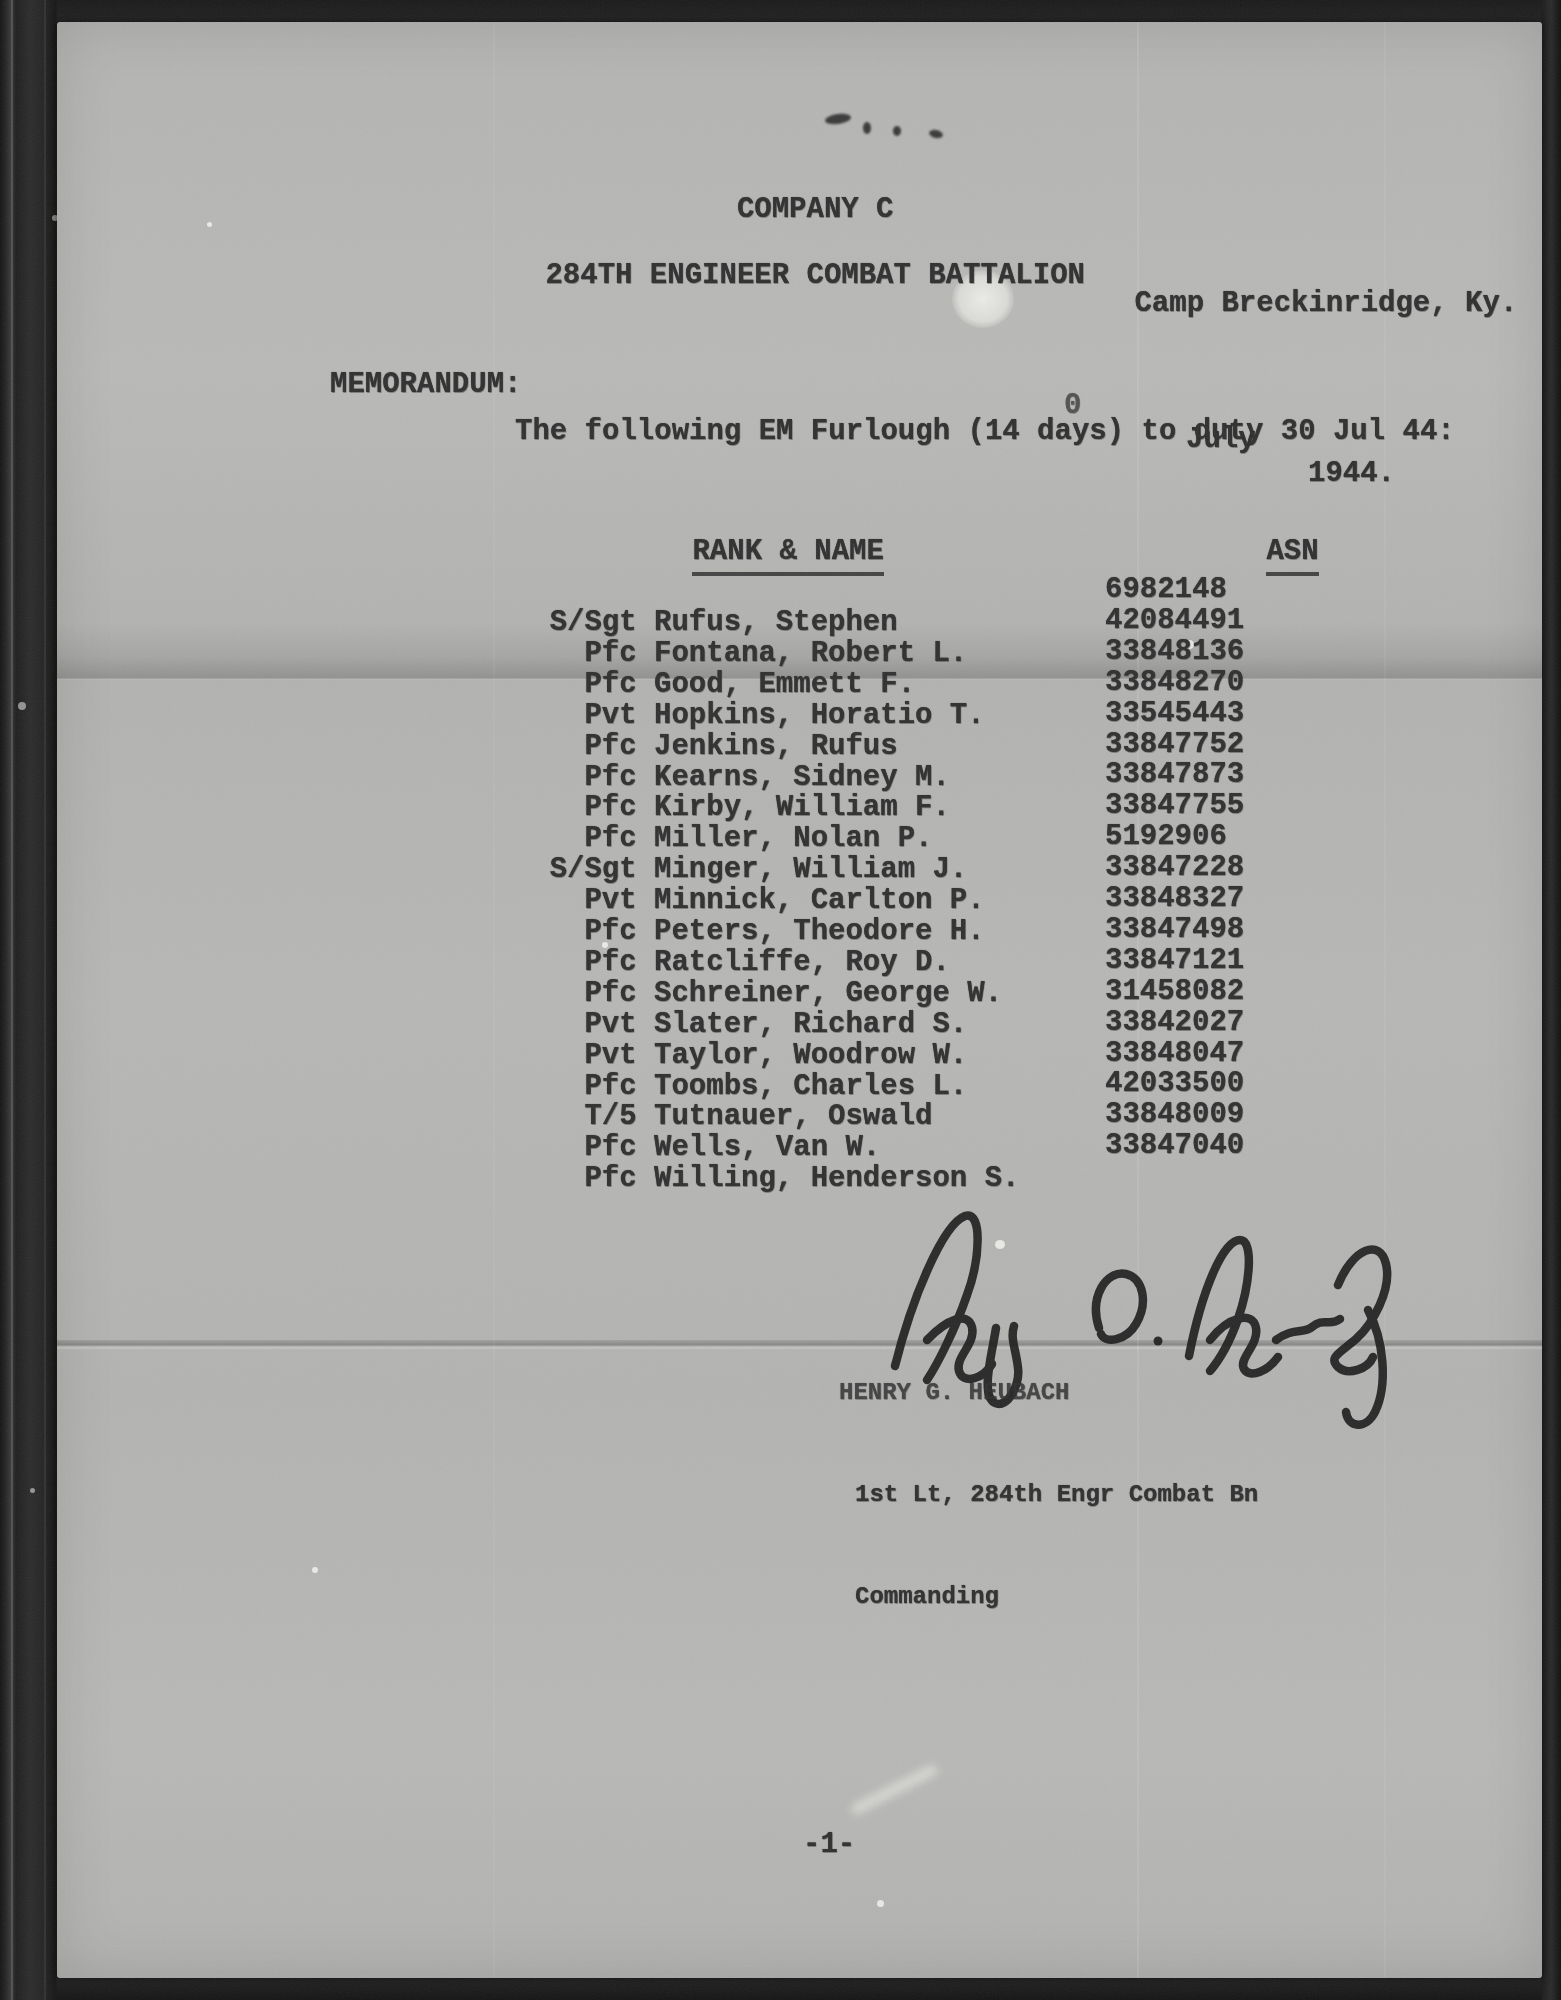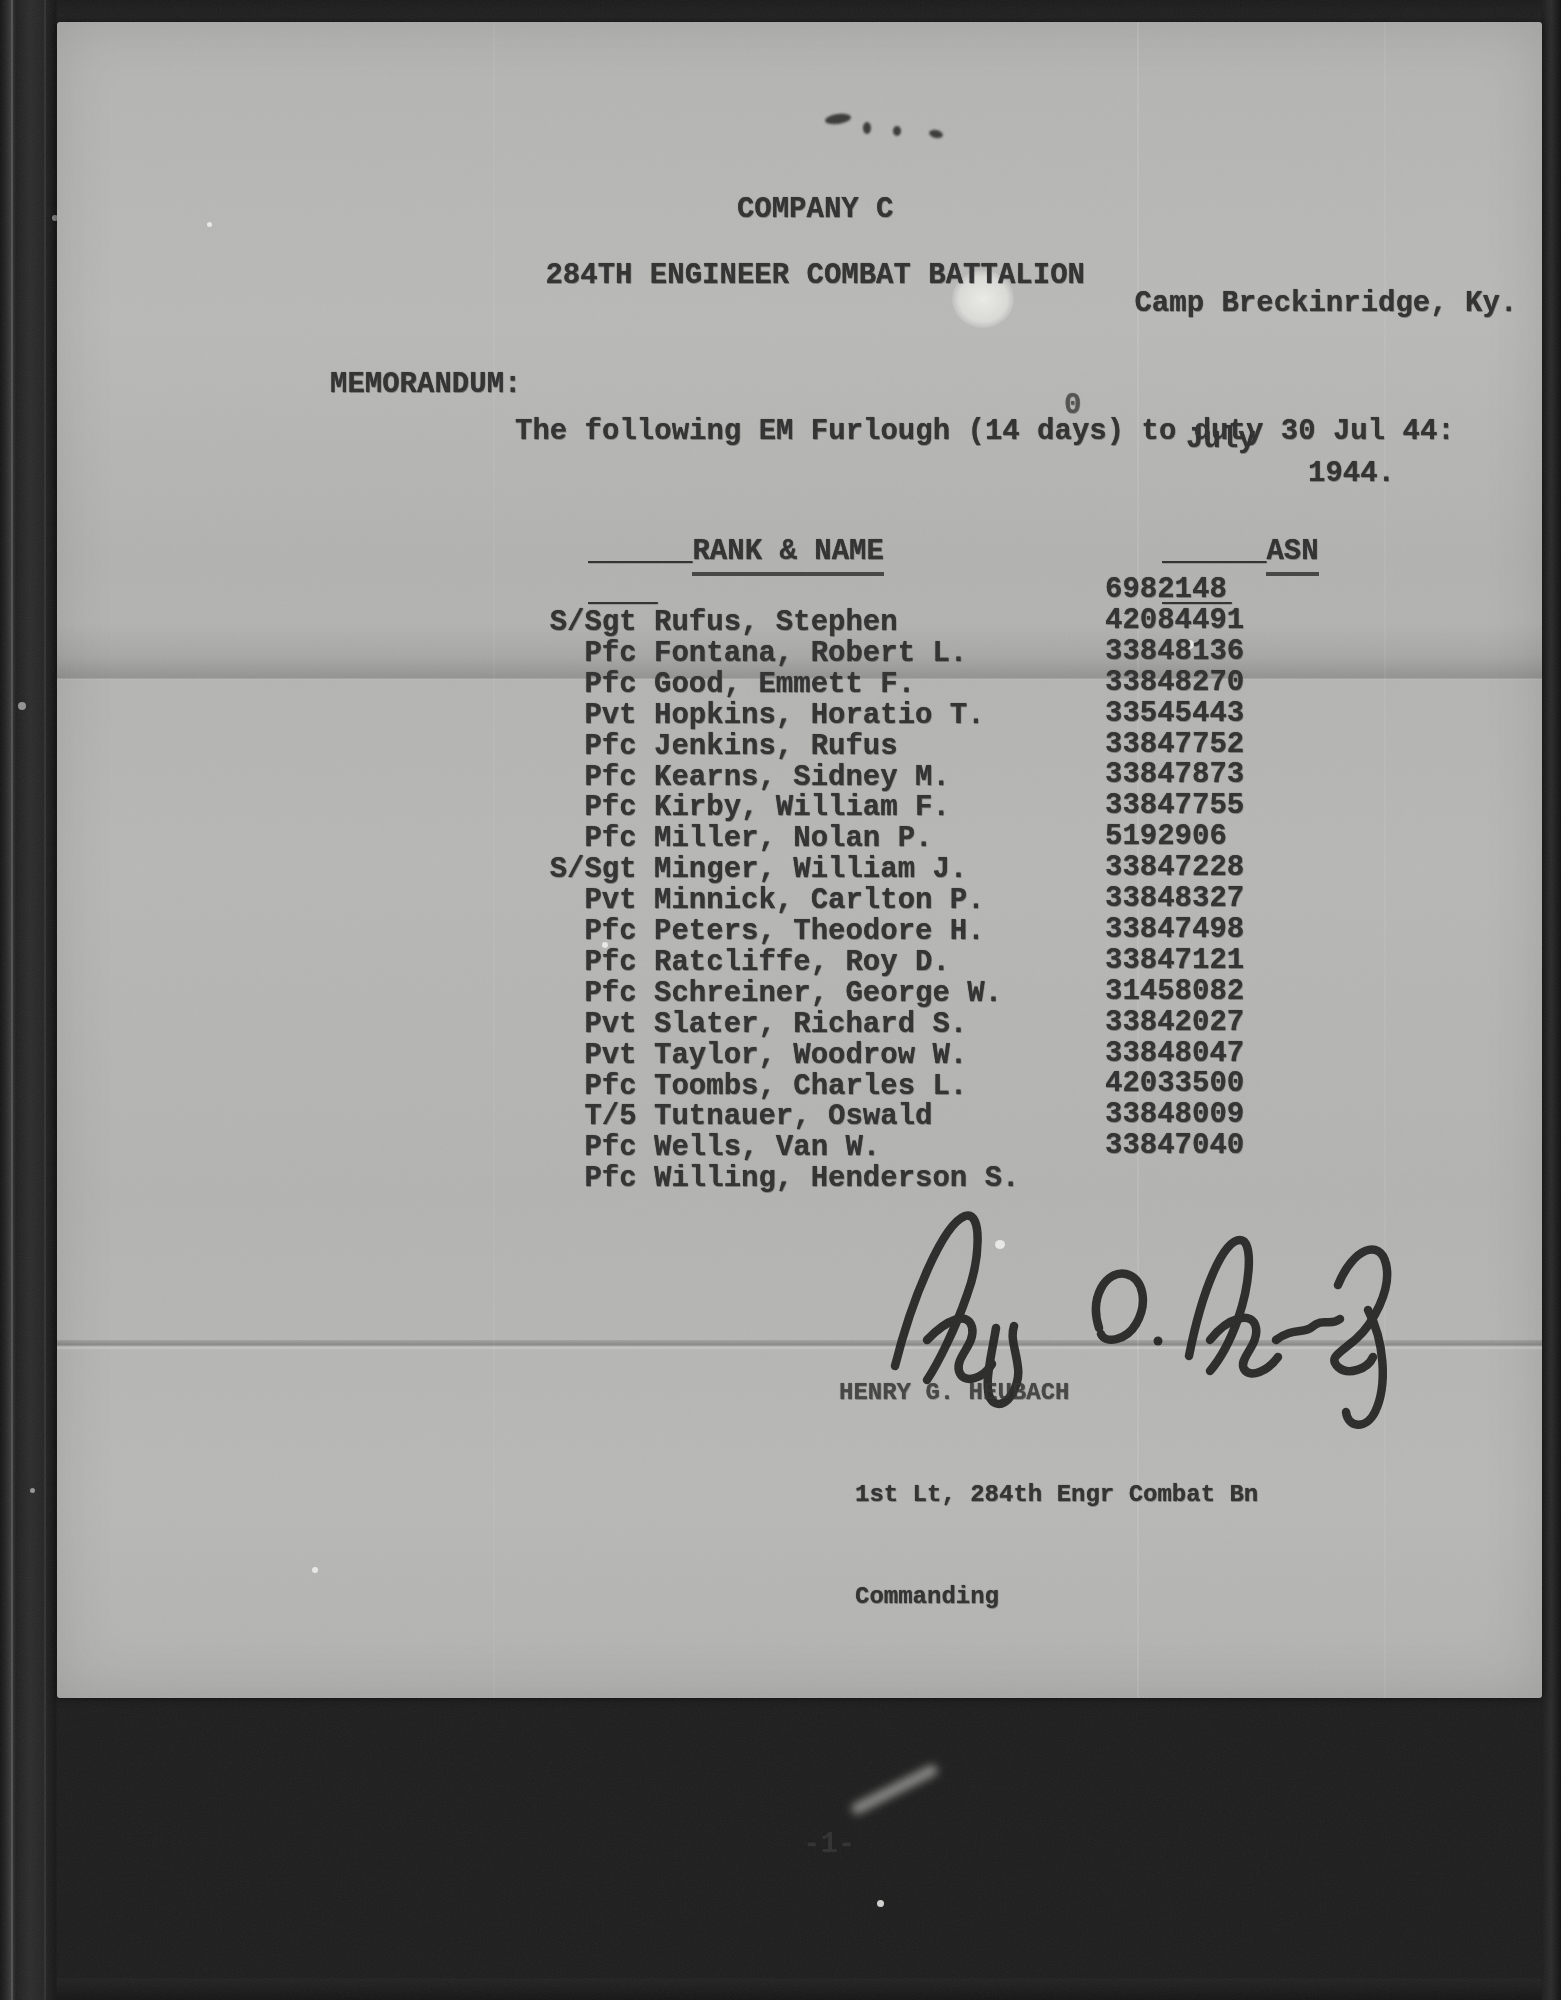--- a/index.html
+++ b/index.html
@@ -19,21 +19,21 @@
       linear-gradient(270deg,#101010 0px,#2a2a2a 10px,#1c1c1c 19px,rgba(0,0,0,0) 20px),
       linear-gradient(180deg,#1a1a1a 0px,#222 21px,rgba(0,0,0,0) 22px),
       linear-gradient(0deg,#141414 0px,#222 21px,rgba(0,0,0,0) 22px),
       #1d1d1d;
   }
   .film-scratch{position:absolute;width:2px;background:rgba(255,255,255,0.14);}
   .film-speck{position:absolute;border-radius:50%;background:rgba(255,255,255,0.5);}
 
   
   .page{
-    position:absolute;left:57px;top:22px;width:1485px;height:1676px;
+    position:absolute;left:57px;top:22px;width:1485px;height:1956px;
     background:
       linear-gradient(180deg, #b4b4b2 0%, #b9b9b7 18%, #b2b3b0 32%, #b7b7b5 50%, #b3b4b1 70%, #b8b8b6 88%, #b2b2b0 100%);
     border-radius:3px;
     box-shadow: inset 0 0 60px rgba(0,0,0,0.12), 0 0 8px rgba(0,0,0,0.6);
   }
   .typed{
     position:absolute;
     color:#303030;
     font-size:29px;
     font-weight:700;
@@ -46,21 +46,21 @@
 
   .dateline{left:973px;top:231px;line-height:34px;}
   .dateline .l2{position:relative;display:block;height:34px;}
   .dateline .day{position:absolute;left:34px;opacity:0.75;}
   .dateline .month{position:absolute;left:156px;}
   .dateline .year{position:absolute;left:278px;}
 
   .memo-label{left:273px;top:346px;}
   .memo-body{left:458px;top:393px;}
 
-  .col-head{top:480px;text-decoration:underline;}
+  .col-head{top:480px;}
   .col-head .under{display:inline-block;border-bottom:4px solid rgba(40,40,40,0.8);padding-bottom:4px;}
   .head-rank{left:531px;}
   .head-asn{left:1105px;}
 
   .roster{position:absolute;left:0;top:0;width:100%;}
   .row{position:absolute;left:423px;width:1000px;height:31px;}
   .row .rank{display:inline-block;width:5ch;text-align:right;white-space:pre;}
   .row .name{margin-left:1ch;}
   .row .asn{position:absolute;left:625px;top:0;}
 

